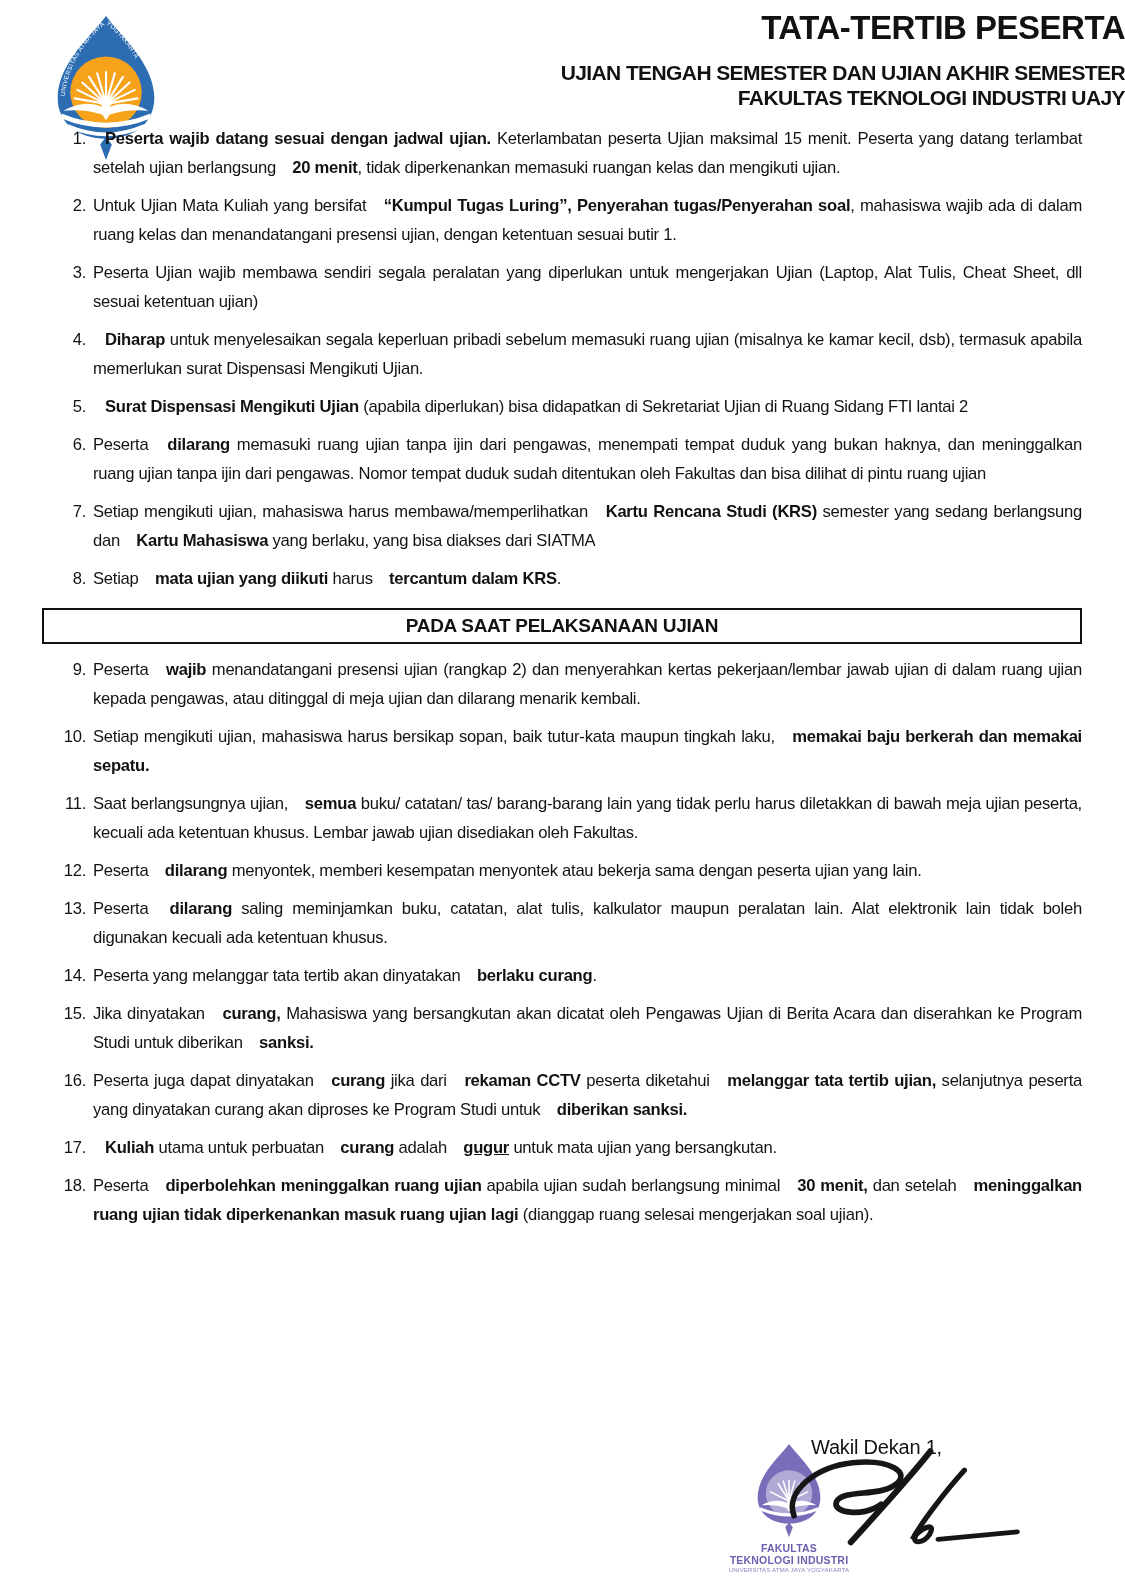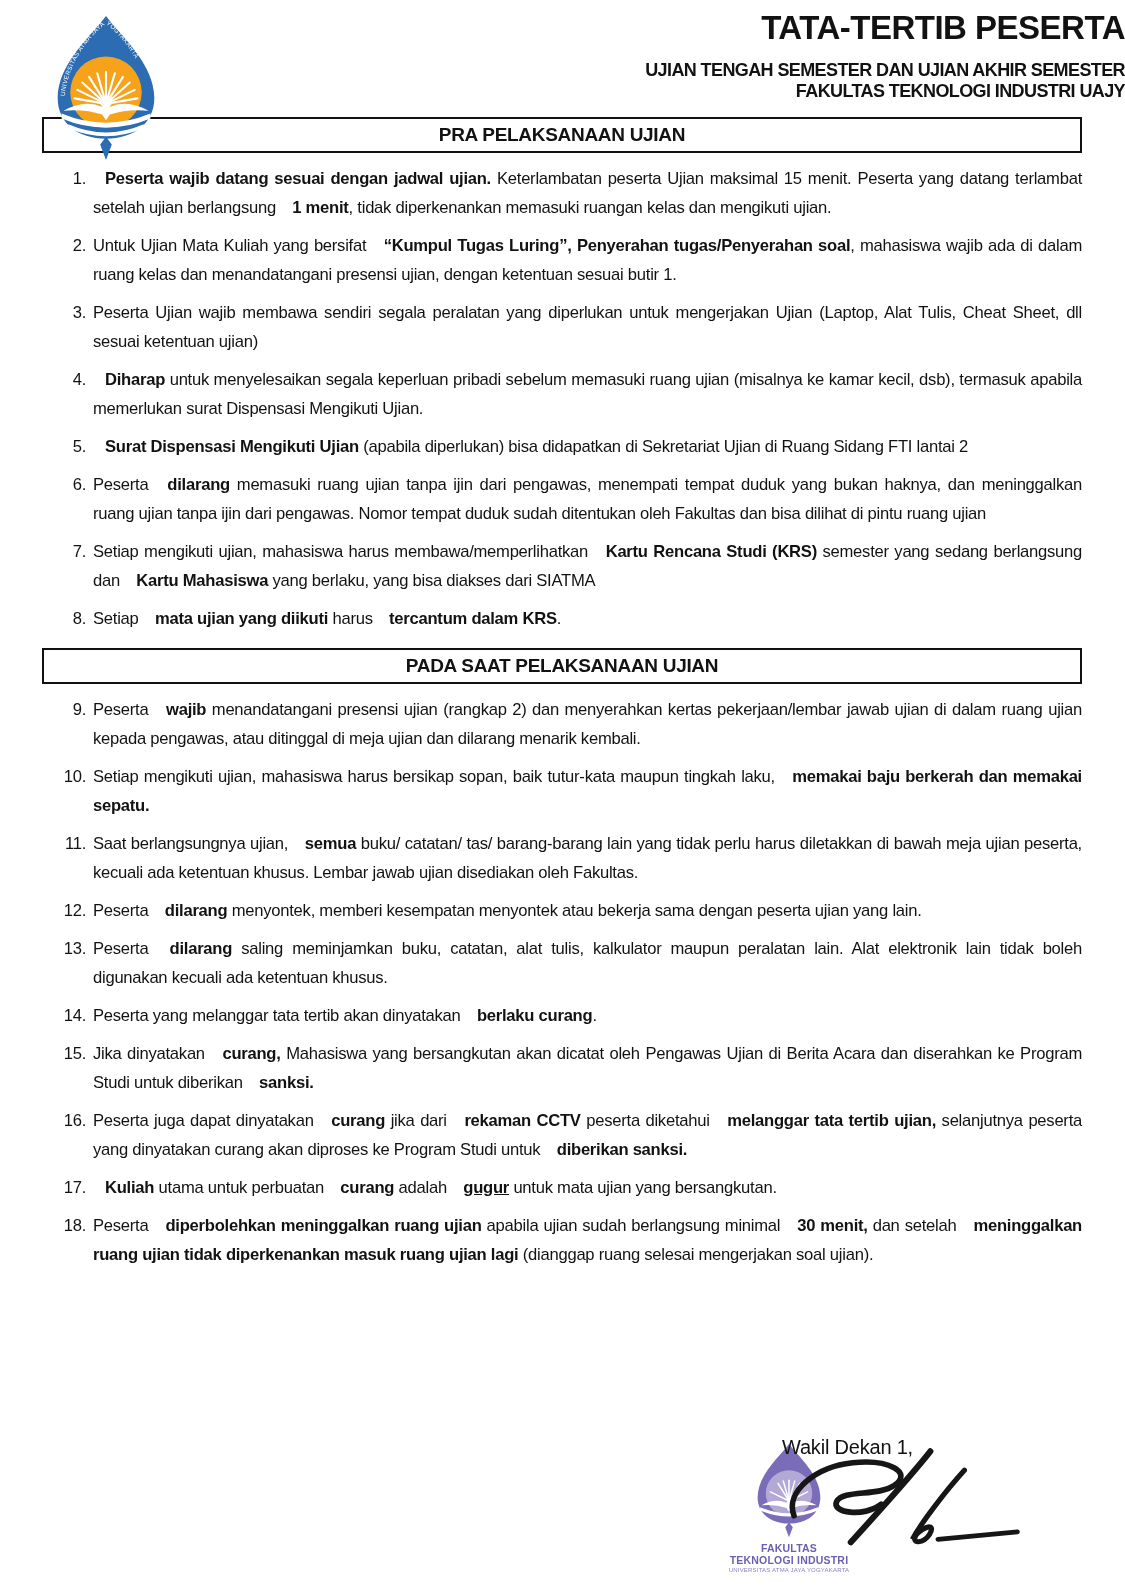--- a/index.html
+++ b/index.html
@@ -7,21 +7,21 @@
     position:relative;
     width:1125px;height:1591px;
     background:#ffffff;
     font-family:"Liberation Sans",sans-serif;
     color:#121212;
     overflow:hidden;
   }
   
   .hdr{padding-top:8px;text-align:right;line-height:1.2;}
   .hdr-title{font-size:33px;font-weight:bold;letter-spacing:-.5px;margin:0 0 12px 0;}
-  .hdr-sub{font-size:18px;font-weight:bold;letter-spacing:-.6px;margin:0;}
+  .hdr-sub{font-size:21px;font-weight:bold;letter-spacing:-.6px;margin:0;}
   .logo{position:absolute;left:48px;top:13px;}
   
   .content{margin:14px 43px 0 42px;}
   .sec-head{
     border:2.5px solid #111;
     text-align:center;
     font-weight:bold;
     font-size:19px;
     letter-spacing:-.3px;
     padding:5px 0 5px 0;
@@ -39,21 +39,21 @@
   }
   ol.rules li .num{
     position:absolute;left:0;top:0;
     width:44px;text-align:right;
   }
   ol.rules .b{font-weight:bold;margin-left:12px;}
   ol.rules .u{text-decoration:underline;}
   .sec2{margin-top:15px;}
   
   .sig{position:absolute;left:695px;top:1434px;width:430px;height:156px;}
-  .sig-role{position:absolute;left:87px;top:2px;font-size:20px;letter-spacing:-.2px;z-index:2;}
+  .sig-role{position:absolute;left:116px;top:2px;font-size:20px;letter-spacing:-.2px;z-index:2;}
   .sig-stamp{position:absolute;left:24px;top:8px;width:140px;text-align:center;z-index:1;color:#6c5fae;}
   .stamp-l1,.stamp-l2{font-size:10.5px;font-weight:bold;letter-spacing:.2px;line-height:12px;}
   .stamp-l3{font-size:6px;letter-spacing:.2px;line-height:9px;color:#8d80c0;}
   .sig-scribble{position:absolute;left:82px;top:12px;z-index:2;}
   .sig-name{position:absolute;left:8px;top:86px;font-size:20px;letter-spacing:-.3px;white-space:nowrap;z-index:3;}
 </style>
 </head>
 <body>
 
 <div class="page">
@@ -89,23 +89,22 @@
 
   <div class="hdr">
     <div class="hdr-title">TATA-TERTIB  PESERTA</div>
     <div class="hdr-sub">UJIAN TENGAH SEMESTER DAN UJIAN AKHIR SEMESTER</div>
     <div class="hdr-sub">FAKULTAS TEKNOLOGI INDUSTRI UAJY</div>
   </div>
 
   <div class="content">
 
     <div>
-      <div class="sec-head">PRA PELAKSANAAN UJIAN</div>
       <ol class="rules">
-          <li><span class="num">1.</span><span class="b">Peserta wajib datang sesuai dengan jadwal ujian.</span><span> Keterlambatan peserta Ujian maksimal 15 menit. Peserta yang datang terlambat setelah ujian berlangsung </span><span class="b">1 menit</span><span>, tidak diperkenankan memasuki ruangan kelas dan mengikuti ujian.</span></li>
+          <li><span class="num">1.</span><span class="b">Peserta wajib datang sesuai dengan jadwal ujian.</span><span> Keterlambatan peserta Ujian maksimal 15 menit. Peserta yang datang terlambat setelah ujian berlangsung </span><span class="b">20 menit</span><span>, tidak diperkenankan memasuki ruangan kelas dan mengikuti ujian.</span></li>
           <li><span class="num">2.</span><span>Untuk Ujian Mata Kuliah yang bersifat </span><span class="b">“Kumpul Tugas Luring”, Penyerahan tugas/Penyerahan soal</span><span>, mahasiswa wajib ada di dalam ruang kelas dan menandatangani presensi ujian, dengan ketentuan sesuai butir 1.</span></li>
           <li><span class="num">3.</span><span>Peserta Ujian wajib membawa sendiri segala peralatan yang diperlukan untuk mengerjakan Ujian (Laptop, Alat Tulis, Cheat Sheet, dll sesuai ketentuan ujian)</span></li>
           <li><span class="num">4.</span><span class="b">Diharap</span><span> untuk menyelesaikan segala keperluan pribadi sebelum memasuki ruang ujian (misalnya ke kamar kecil, dsb), termasuk apabila memerlukan surat Dispensasi Mengikuti Ujian.</span></li>
           <li><span class="num">5.</span><span class="b">Surat Dispensasi Mengikuti Ujian</span><span> (apabila diperlukan) bisa didapatkan di Sekretariat Ujian di Ruang Sidang FTI lantai 2</span></li>
           <li><span class="num">6.</span><span>Peserta </span><span class="b">dilarang</span><span> memasuki ruang ujian tanpa ijin dari pengawas, menempati tempat duduk yang bukan haknya, dan meninggalkan ruang ujian tanpa ijin dari pengawas. Nomor tempat duduk sudah ditentukan oleh Fakultas dan bisa dilihat di pintu ruang ujian</span></li>
           <li><span class="num">7.</span><span>Setiap mengikuti ujian, mahasiswa harus membawa/memperlihatkan </span><span class="b">Kartu Rencana Studi (KRS)</span><span> semester yang sedang berlangsung dan </span><span class="b">Kartu Mahasiswa</span><span> yang berlaku, yang bisa diakses dari SIATMA</span></li>
           <li><span class="num">8.</span><span>Setiap </span><span class="b">mata ujian yang diikuti</span><span> harus </span><span class="b">tercantum dalam KRS</span><span>.</span></li>
         </ol>
     </div>
 

